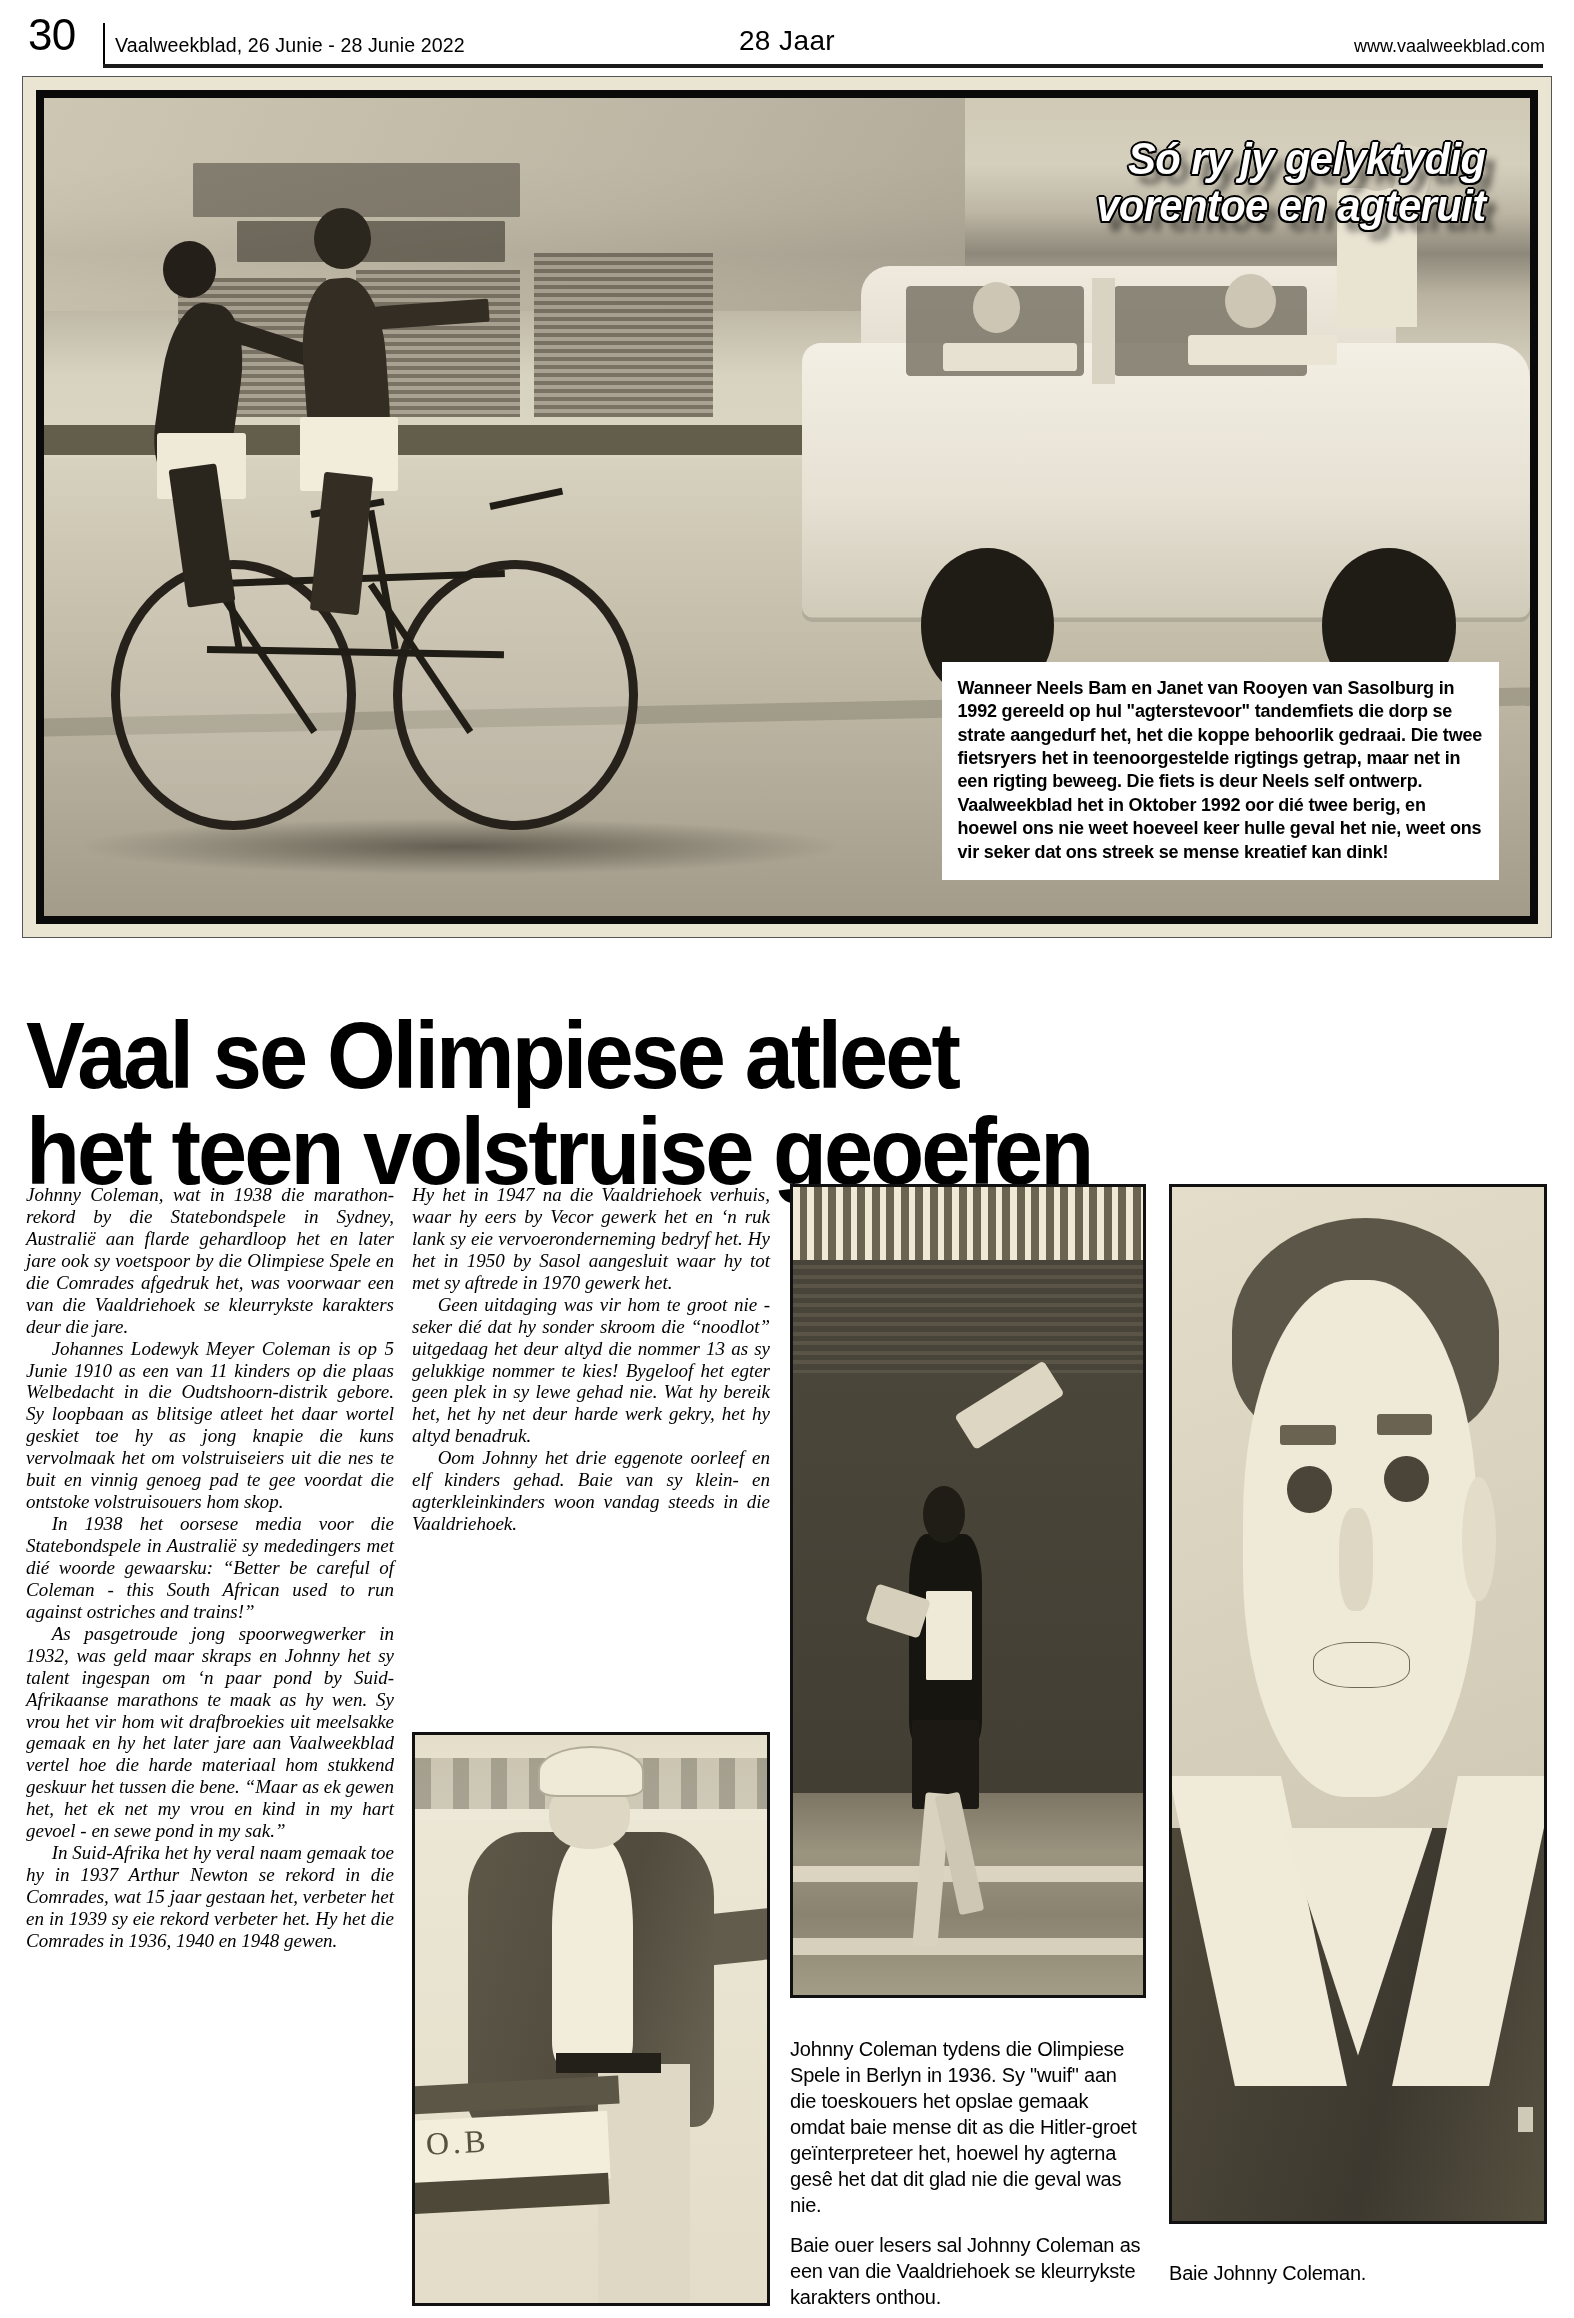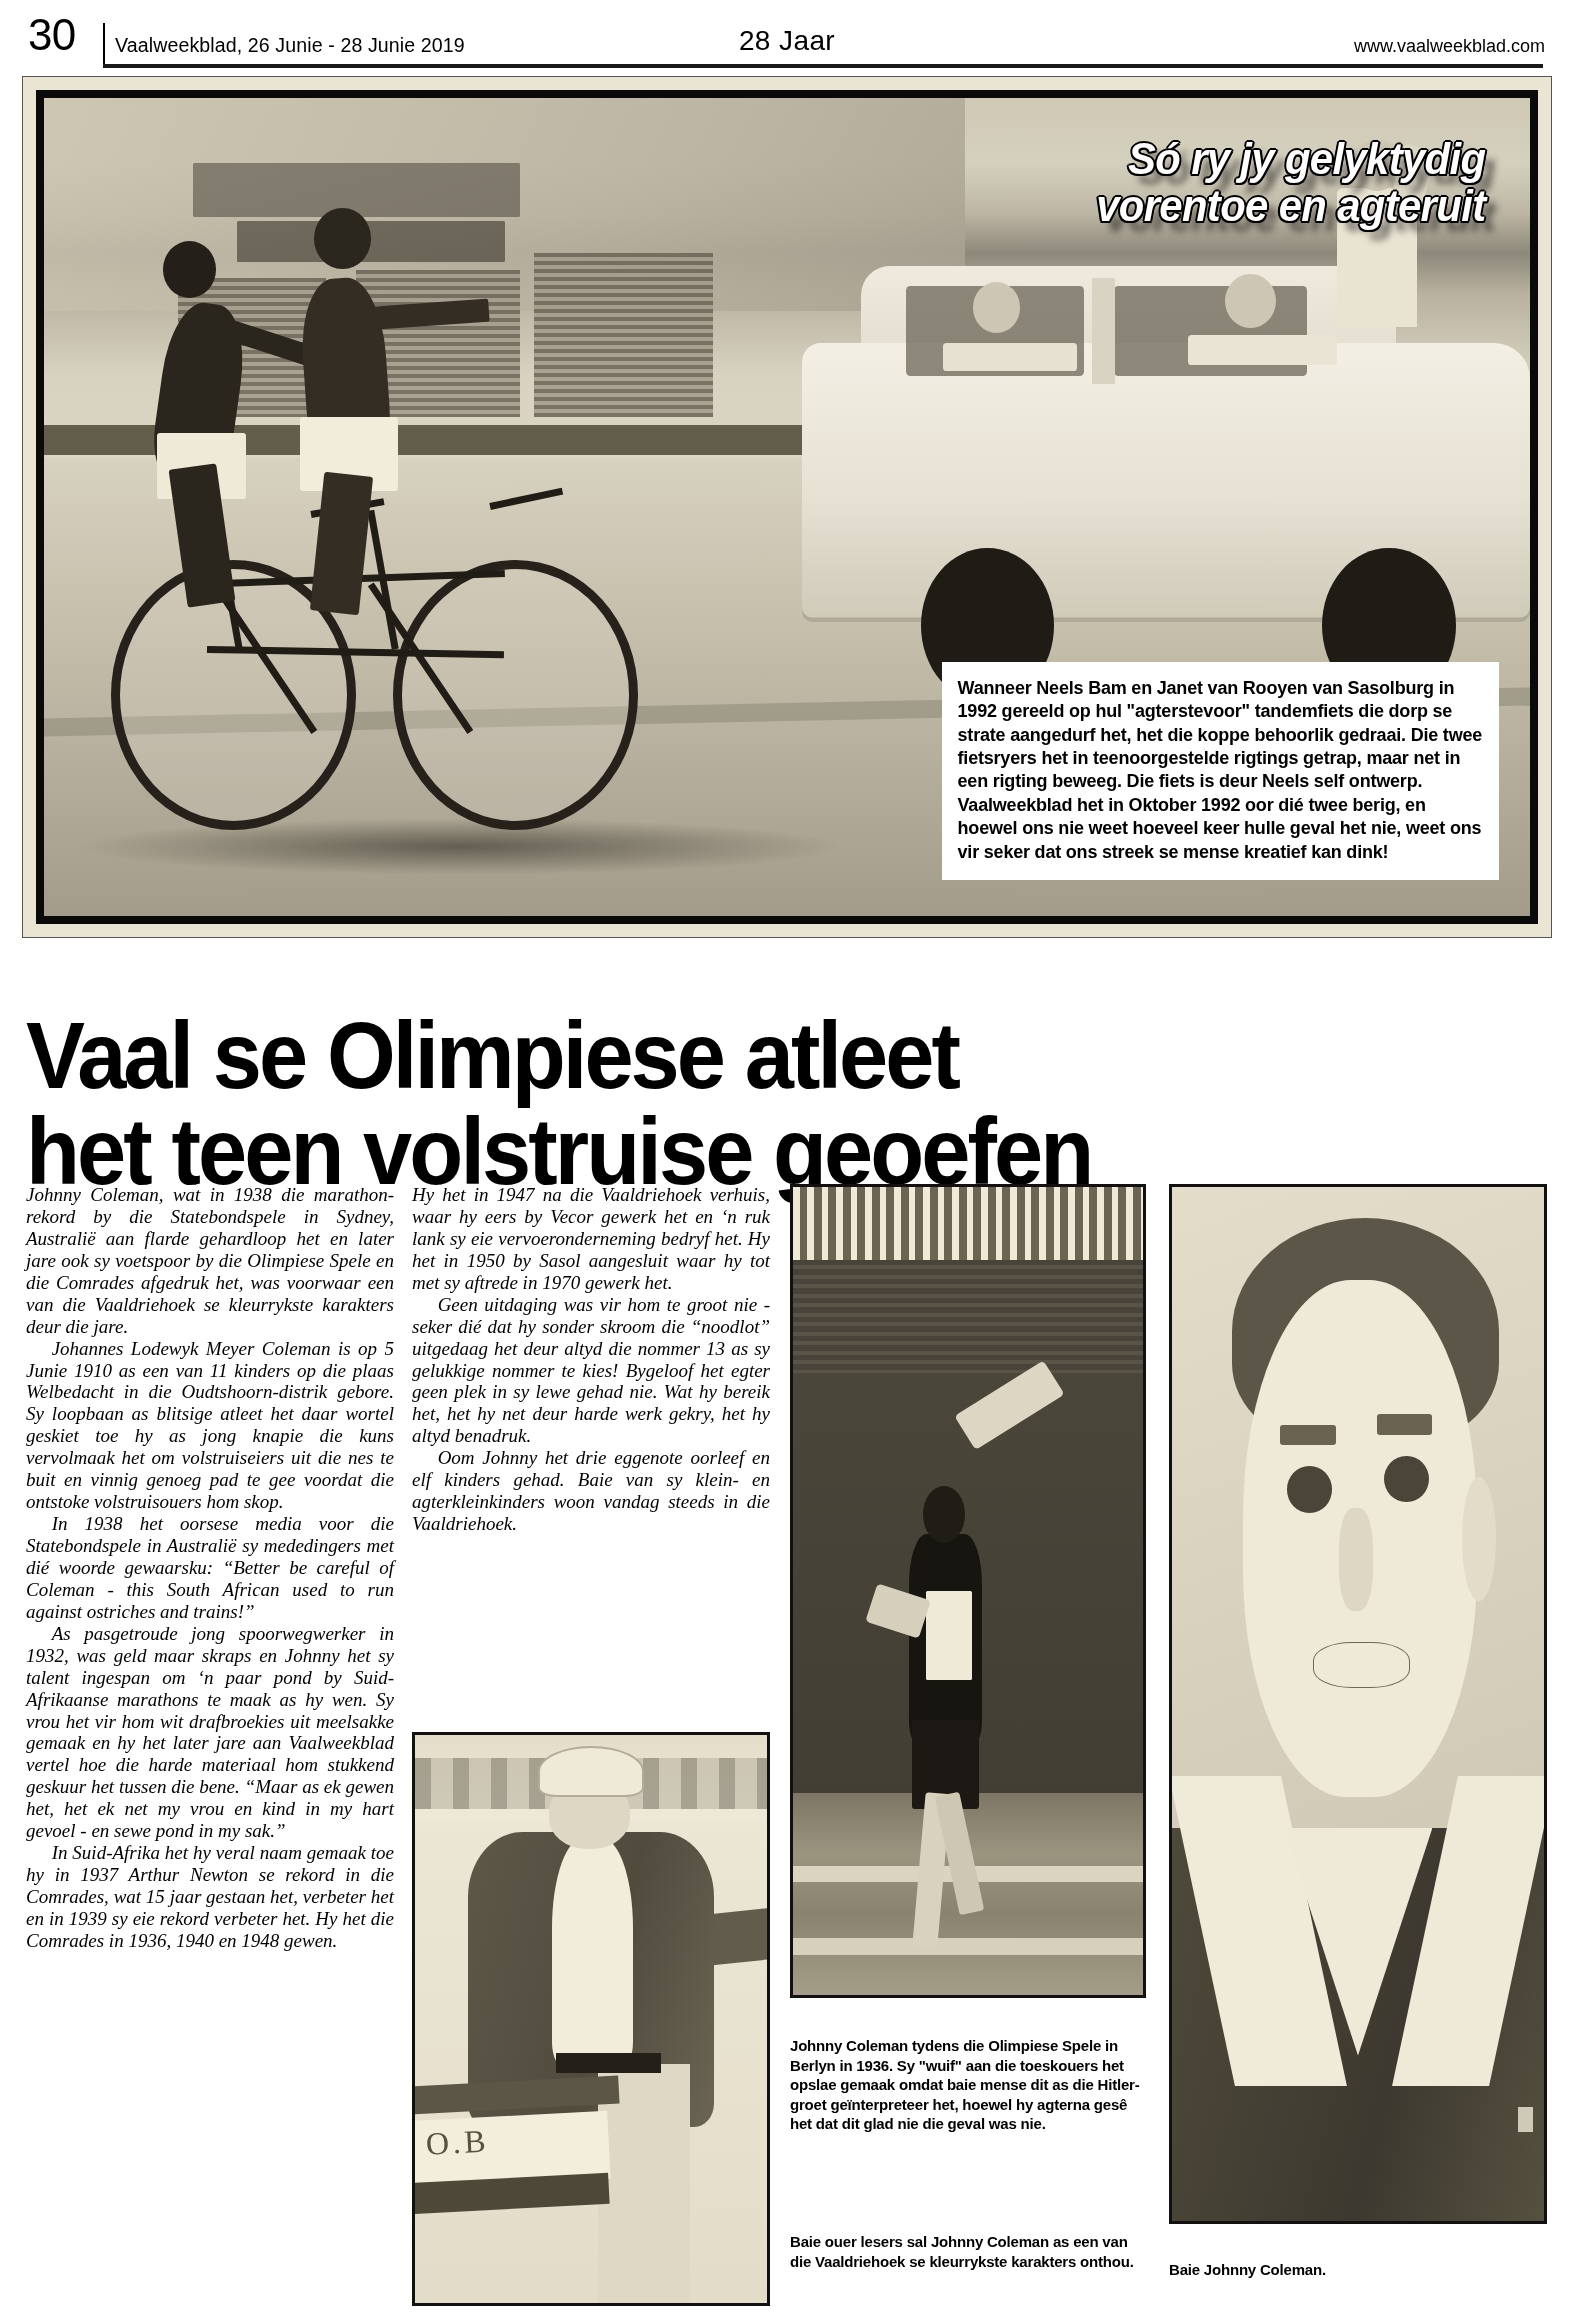--- a/index.html
+++ b/index.html
@@ -320,36 +320,36 @@
     background:linear-gradient(105deg,#4e4939,#3d3930 60%,#56503f); }
   .pt-jacket-v { position:absolute; left:30%; top:62%; width:40%; height:22%;
     background:#efe9d7; clip-path:polygon(0 0,100% 0,50% 100%); }
   .pt-mark { position:absolute; right:3%; top:89%; width:4%; height:2.4%;
     background:#efe9d7; opacity:.8; }
 
   
   .cap {
     position:absolute;
     font-family:"Liberation Sans", sans-serif;
-    font-weight:700;
-    font-size:15px; line-height:1.30;
+    font-weight:400;
+    font-size:20px; line-height:1.30;
     letter-spacing:-0.2px;
     color:#000;
   }
   #cap-runner { left:790px; top:2036px; width:356px; }
   #cap-readers{ left:790px; top:2232px; width:356px; }
   #cap-wyle   { left:1169px; top:2260px; width:378px; }
 </style>
 </head>
 <body>
 
 <div class="masthead">
   <div class="page-num">30</div>
   <div class="masthead-rule-v"></div>
-  <div class="masthead-date">Vaalweekblad, 26 Junie - 28 Junie 2019</div>
+  <div class="masthead-date">Vaalweekblad, 26 Junie - 28 Junie 2022</div>
   <div class="masthead-center">28 Jaar</div>
   <div class="masthead-url">www.vaalweekblad.com</div>
   <div class="masthead-rule-h"></div>
 </div>
 
 <div class="hero-mat">
   <div class="hero-frame">
     <div class="hero-photo">
       <div class="hero-el store-wall"></div>
       <div class="hero-el shop-sign-a"></div>

